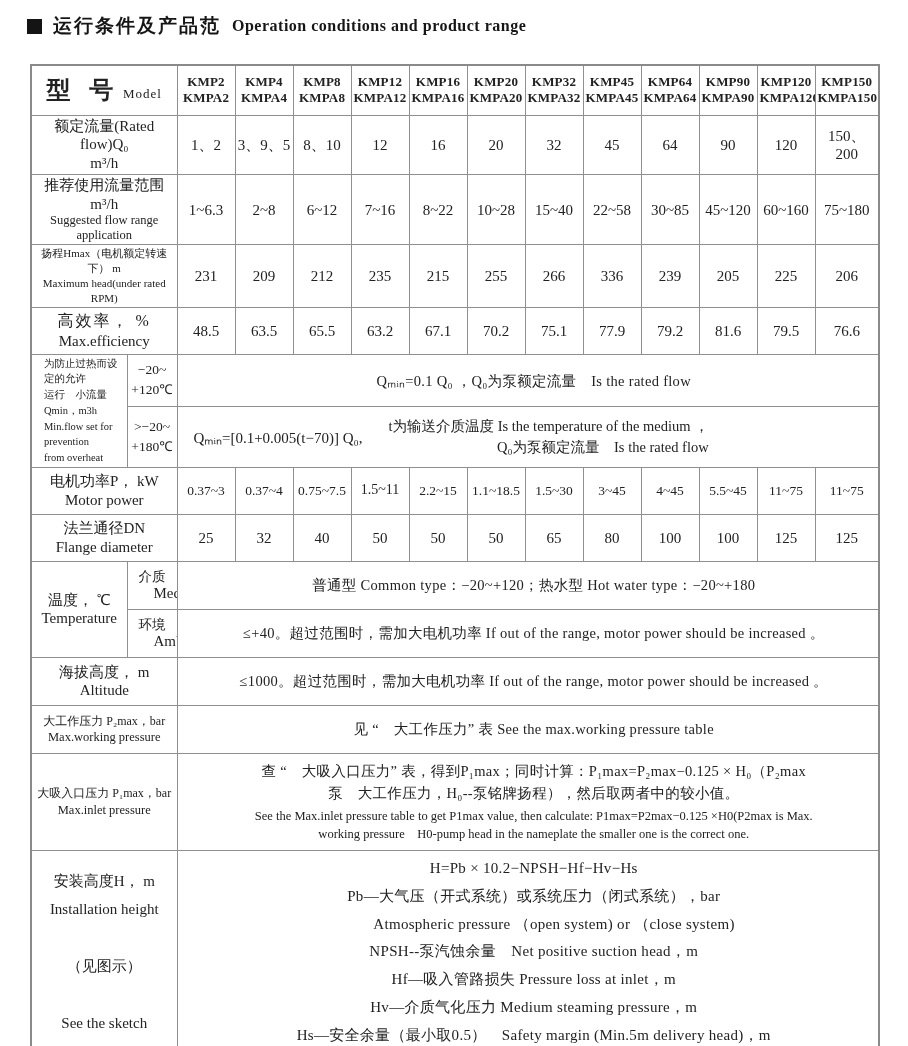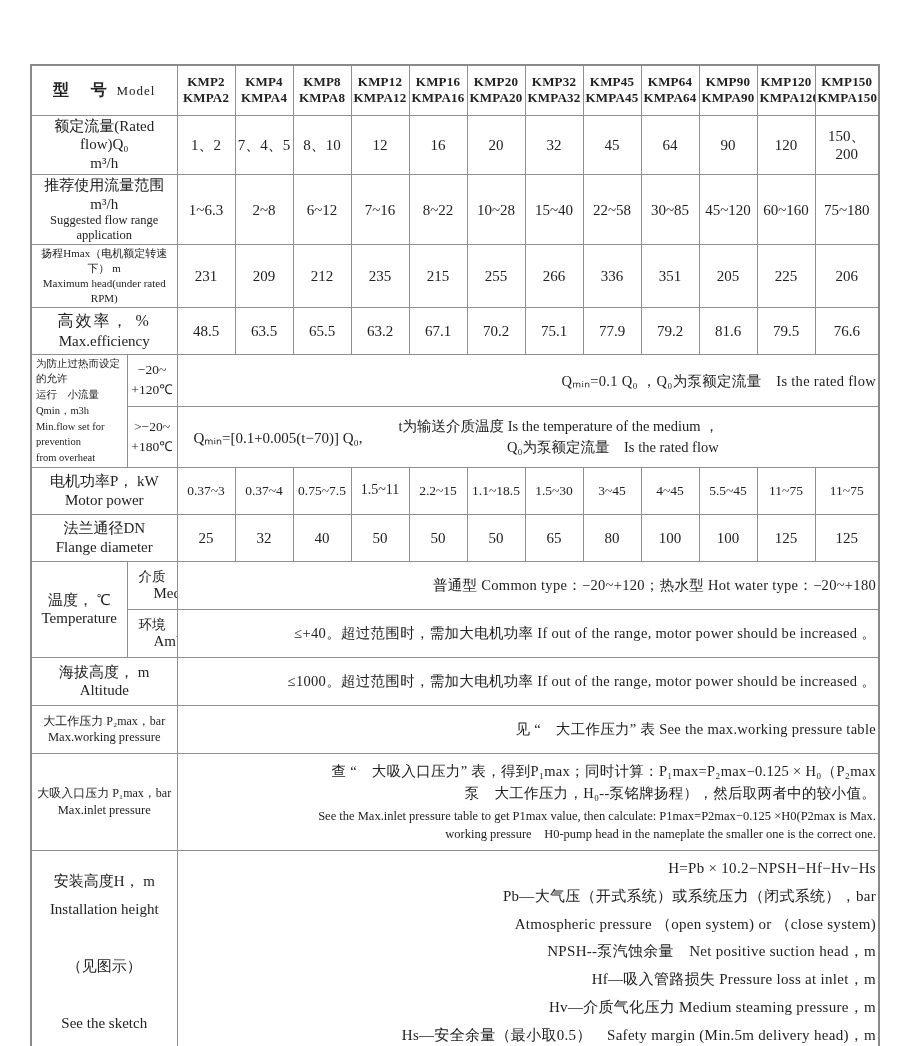--- a/index.html
+++ b/index.html
@@ -13,53 +13,58 @@
   .title-zh{font-family:"DejaVu Sans",sans-serif;font-weight:700;font-size:19px;letter-spacing:2px;color:#161616;}
   .title-en{font-family:"Liberation Serif",serif;font-weight:700;font-size:16px;letter-spacing:.5px;color:#161616;}
 
   
   table.spec{position:absolute;left:30px;top:64px;width:850px;border-collapse:collapse;
              table-layout:fixed;border:2px solid #8a8a8a;background:#fff;}
   td{border:1px solid #8f8f8f;text-align:center;vertical-align:middle;
      padding:1px 2px;font-size:15px;color:#222;overflow:hidden;}
   .pre{white-space:pre-line;}
   .prewrap{white-space:pre-wrap;}
-  .left{text-align:right;padding-left:14px;}
+  .left{text-align:center;padding-left:14px;}
 
   
   .h-head{height:50px;} .h-std{height:47px;} .h-q1{height:45px;} .h-q2{height:52px;}
   .h-tmp{height:48px;} .h-inlet{height:97px;} .h-inst{height:204px;}
 
   .model-cell{font-size:13px;font-weight:700;line-height:1.25;letter-spacing:.2px;}
-  .hdr-zh{font-family:Liberation Mono, monospace;font-weight:700;font-size:16px;letter-spacing:6px;margin-top:32px;}
+  .hdr-zh{font-family:Liberation Sans, sans-serif;font-weight:700;font-size:24px;letter-spacing:6px;margin-top:32px;}
   .hdr-en{font-size:13px;font-weight:400;letter-spacing:1px;}
 
   .lbl-zh{font-size:15px;line-height:1.25;}
   .lbl-zh-big{font-size:16px;letter-spacing:2px;line-height:1.3;}
   .lbl-en{font-size:12.5px;line-height:1.2;}
   .lbl-sm{font-size:11px;line-height:1.35;}
-  .qmin-lbl{font-size:10.5px;line-height:1.5;text-align:left;padding-left:4px;}
+  .qmin-lbl{font-size:10.5px;line-height:1.5;text-align:left;padding-left:12px;}
   .range-cell{font-size:13.5px;line-height:1.5;}
   .sub-cell{font-size:13.5px;line-height:1.15;}
   .sub-cell .en{font-size:15px;margin-left:24px;}
 
   .val{font-size:15px;line-height:1.2;}
   .rowtext{font-size:14.5px;letter-spacing:.3px;}
-  .qrow2{display:flex;align-items:center;gap:36px;text-align:left;padding-left:14px;}
+  .qrow2{display:flex;align-items:center;gap:26px;text-align:left;padding-left:14px;}
   .qrow2 .note{font-size:14.5px;line-height:1.45;text-align:right;}
   .inlet-zh{font-size:14.5px;line-height:1.55;letter-spacing:.3px;}
   .inlet-en{font-size:12.5px;line-height:1.5;margin-top:2px;}
   .inst-lines{font-size:15px;line-height:1.85;letter-spacing:.3px;}
   .inst-lbl{font-size:15px;line-height:1.9;}
 </style>
 </head>
 <body>
 
 <div class="page">
 
+  <div class="title">
+    <span class="bullet"></span>
+    <span class="title-zh">运行条件及产品范</span>
+    <span class="title-en">Operation conditions and product range</span>
+  </div>
 
   <table class="spec">
     <colgroup>
       <col style="width:96px">
         <col style="width:50px">
       <col style="width:58px">
         <col style="width:58px">
         <col style="width:58px">
         <col style="width:58px">
       <col style="width:58px">
@@ -103,21 +108,21 @@
       <td class="model-cell pre">KMP150
 KMPA150</td>
     </tr>
 
     <tr class="h-std">
       <td colspan="2">
         <div class="lbl-zh">额定流量(Rated flow)Q₀</div>
         <div class="lbl-zh">m³/h</div>
       </td>
       <td class="val">1、2</td>
-      <td class="val">7、4、5</td>
+      <td class="val">3、9、5</td>
       <td class="val">8、10</td>
       <td class="val">12</td>
       <td class="val">16</td>
       <td class="val">20</td>
       <td class="val">32</td>
       <td class="val">45</td>
       <td class="val">64</td>
       <td class="val">90</td>
       <td class="val">120</td>
       <td class="val pre">150、
@@ -149,21 +154,21 @@
         <div class="lbl-sm">Maximum head(under rated RPM)</div>
       </td>
       <td class="val">231</td>
       <td class="val">209</td>
       <td class="val">212</td>
       <td class="val">235</td>
       <td class="val">215</td>
       <td class="val">255</td>
       <td class="val">266</td>
       <td class="val">336</td>
-      <td class="val">351</td>
+      <td class="val">239</td>
       <td class="val">205</td>
       <td class="val">225</td>
       <td class="val">206</td>
     </tr>
 
     <tr class="h-std">
       <td colspan="2">
         <div class="lbl-zh-big">高效率， %</div>
         <div class="lbl-zh">Max.efficiency</div>
       </td>

